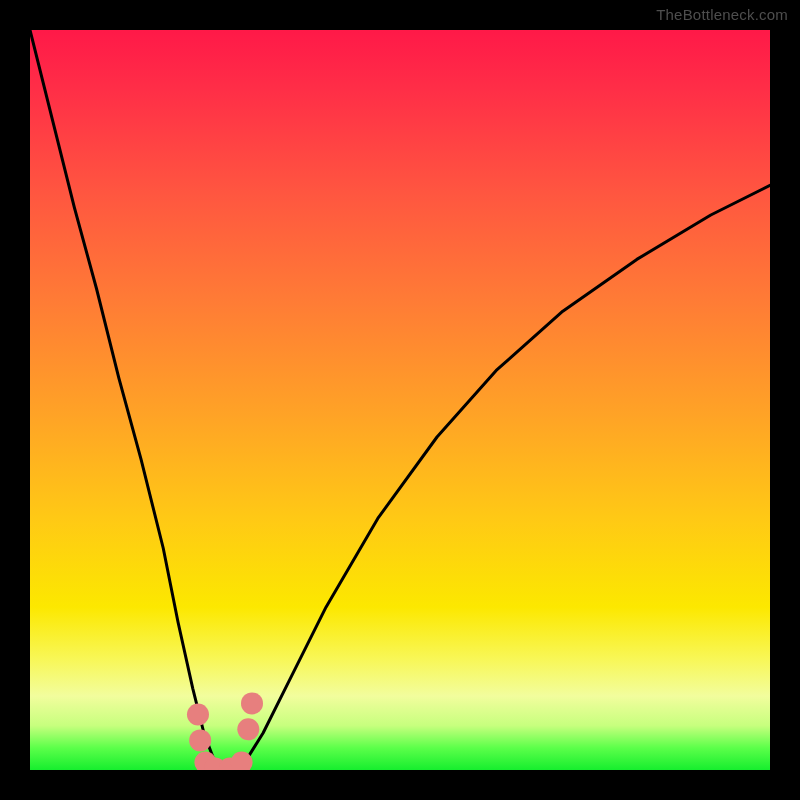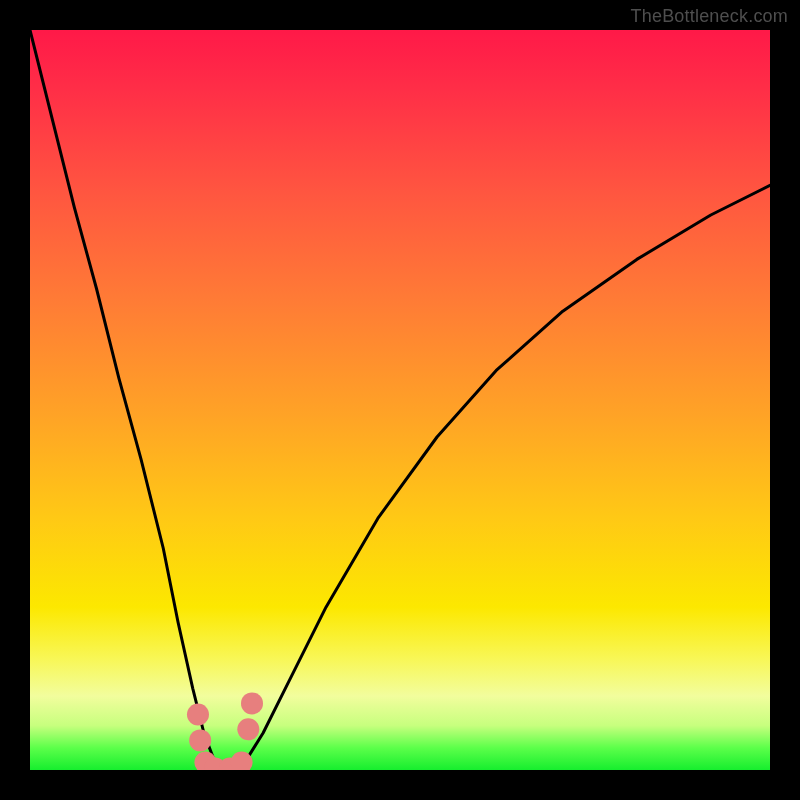--- a/index.html
+++ b/index.html
@@ -47,21 +47,21 @@
     left: 0;
     top: 0;
     width: 740px;
     height: 740px;
   }
   .watermark {
     position: absolute;
     top: 6px;
     right: 12px;
     color: #4e4e4e;
-    font-size: 18px;
+    font-size: 15px;
     letter-spacing: 0.2px;
     user-select: none;
   }
 </style>
 </head>
 <body>
 
 <div class="frame">
   <div class="plot">
     <svg class="curve-svg" viewBox="0 0 740 740" preserveAspectRatio="none">

